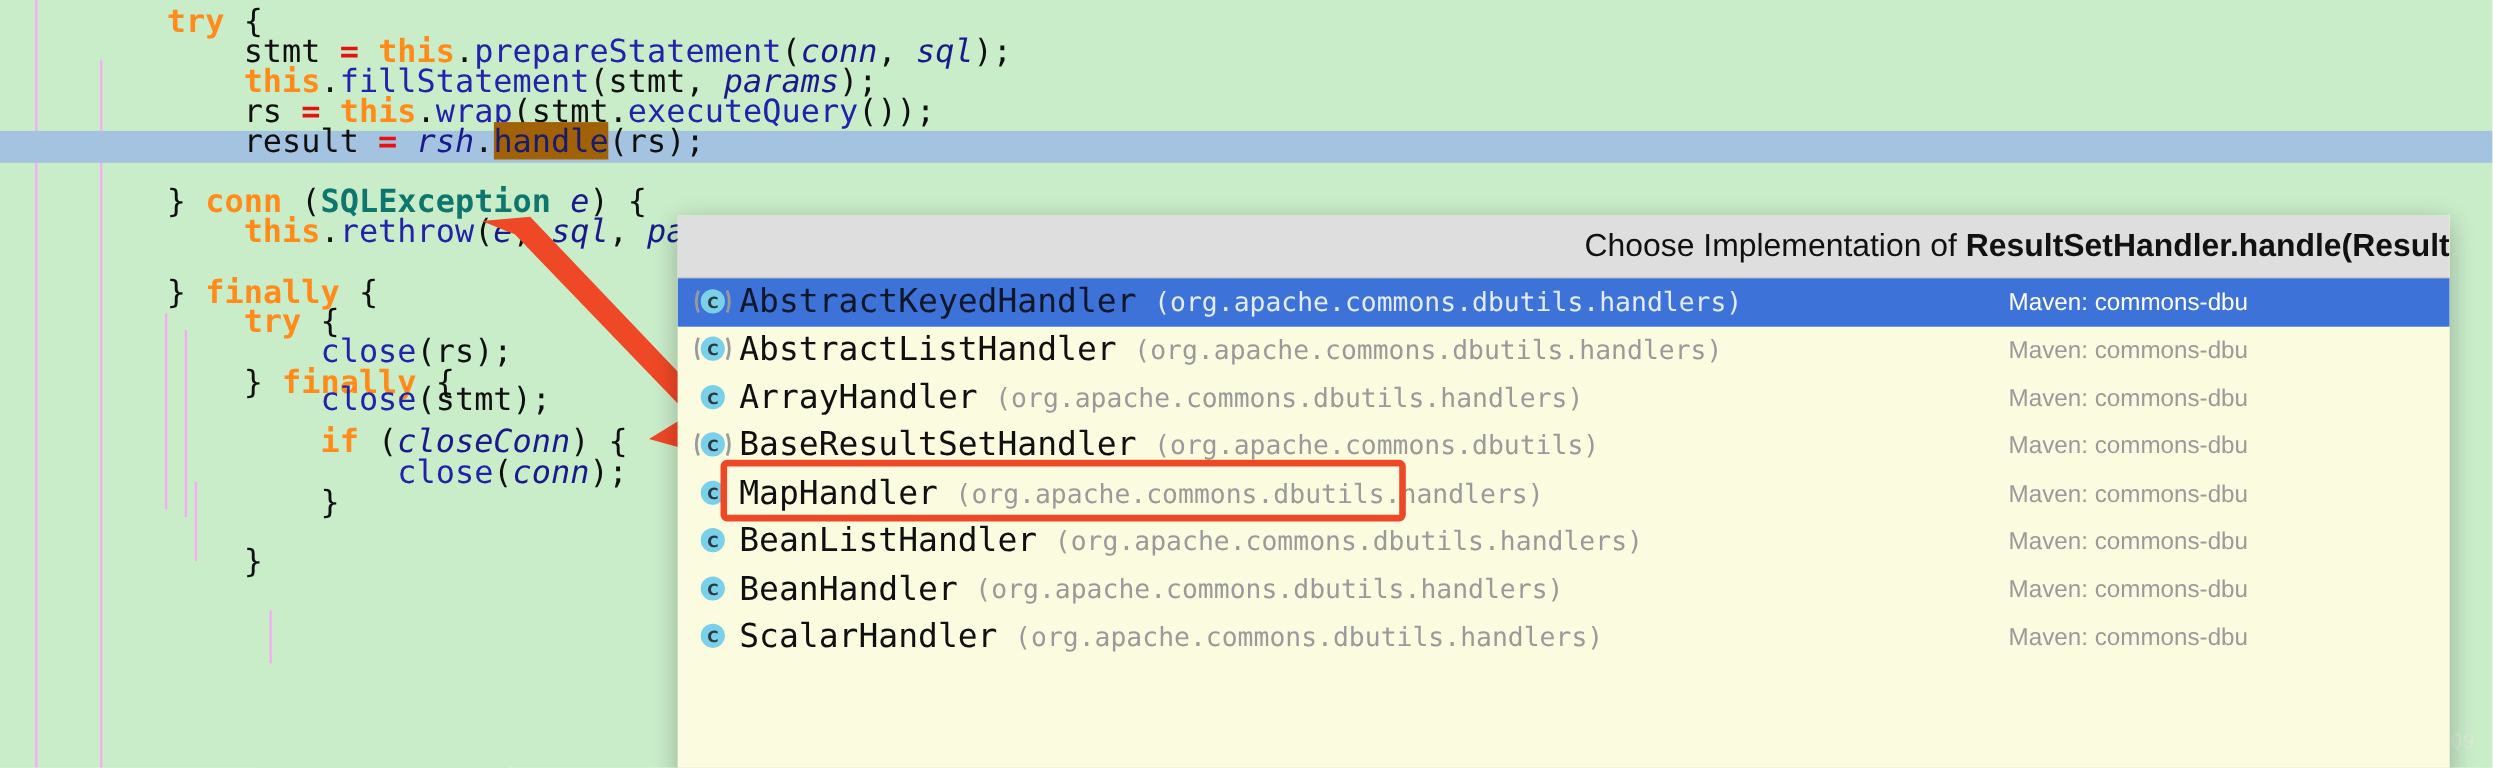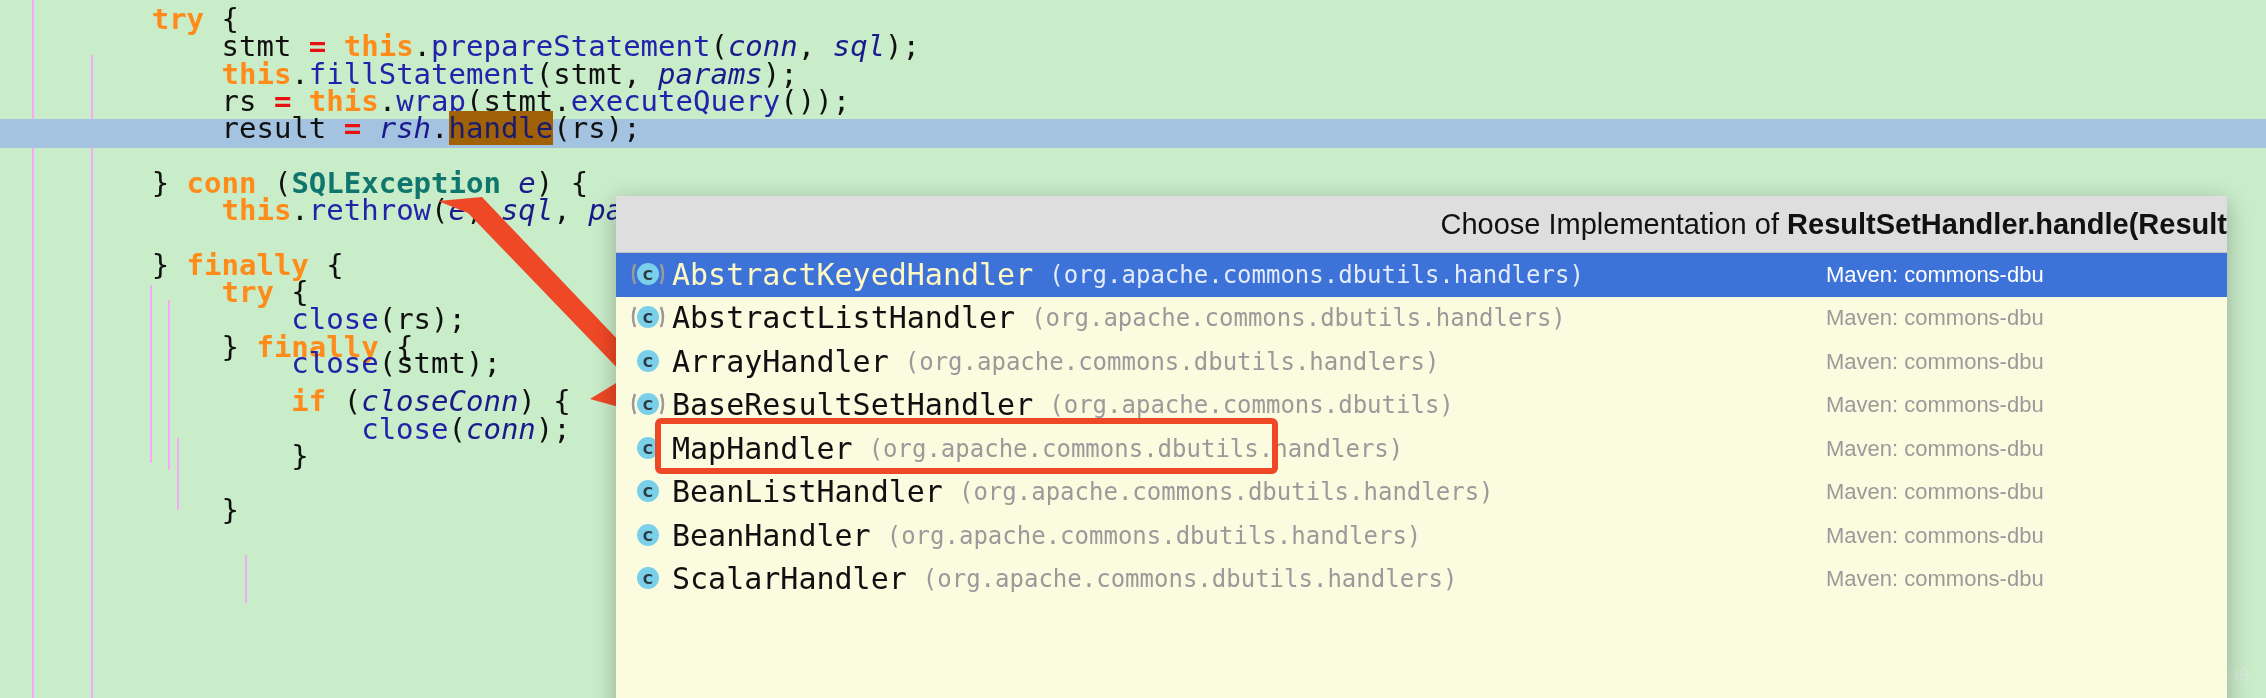--- a/index.html
+++ b/index.html
@@ -132,21 +132,21 @@
     display: flex;
     align-items: center;
     justify-content: center;
   }
   .row-label {
     font-family: "DejaVu Sans Mono", monospace;
     font-size: 30px;
     line-height: 30px;
     color: #101010;
   }
-  .popup-row.selected .row-label { color: #fef9c3; }
+  .popup-row.selected .row-label { color: #0f172a; }
   .row-pkg {
     font-family: "DejaVu Sans Mono", monospace;
     font-size: 24px;
     line-height: 30px;
     color: #9a9a9a;
     margin-left: 16px;
   }
   .popup-row.selected .row-pkg { color: #e4ecfb; }
 
   .row-maven {

